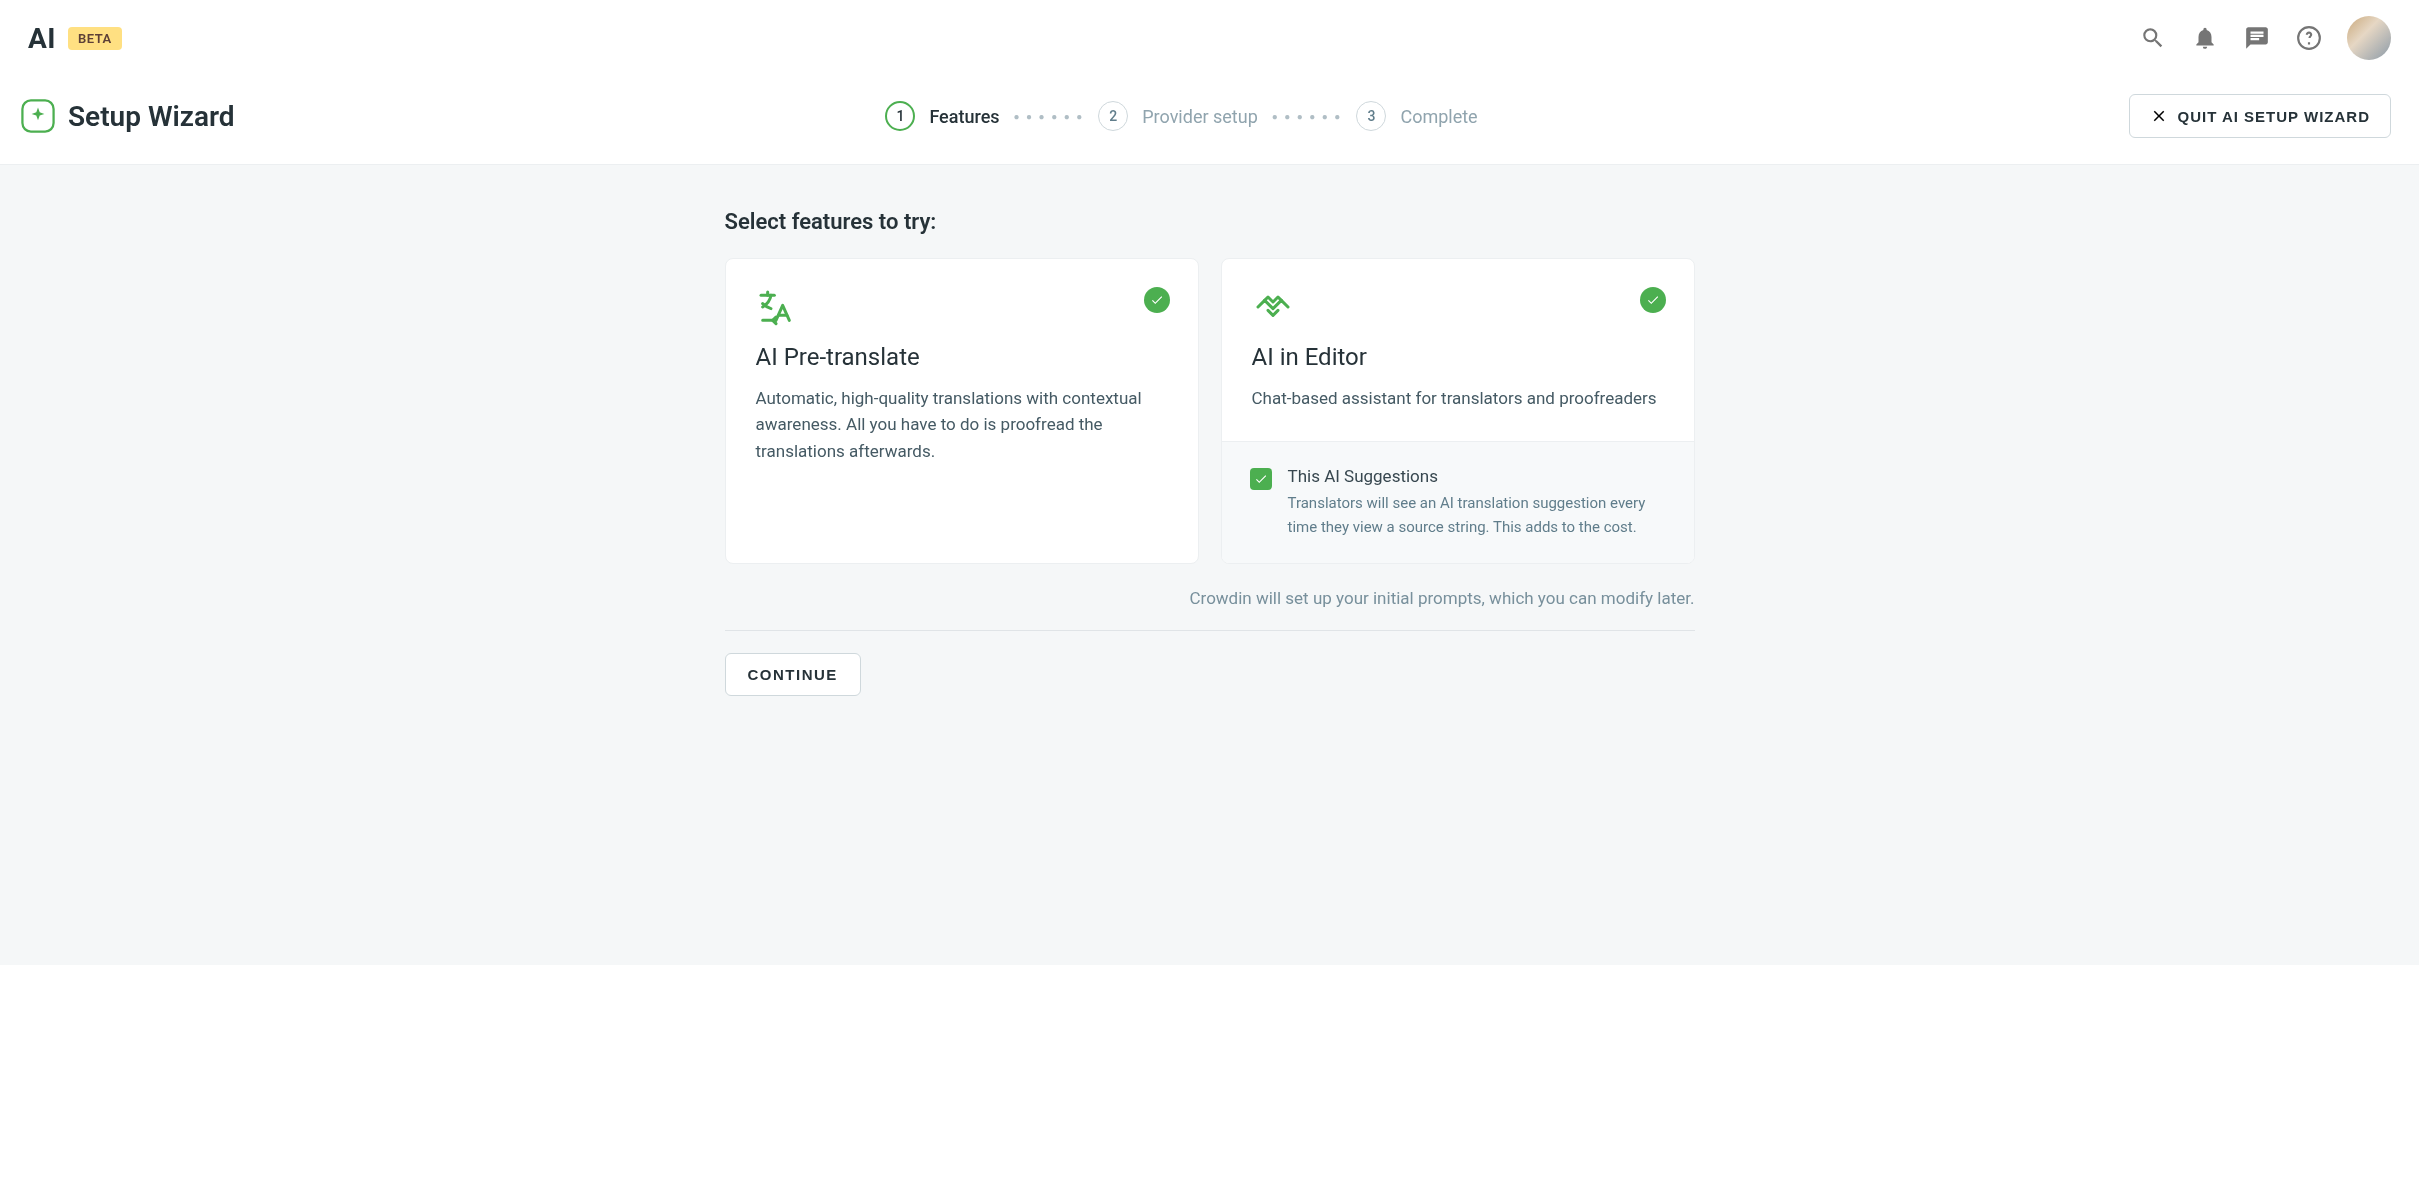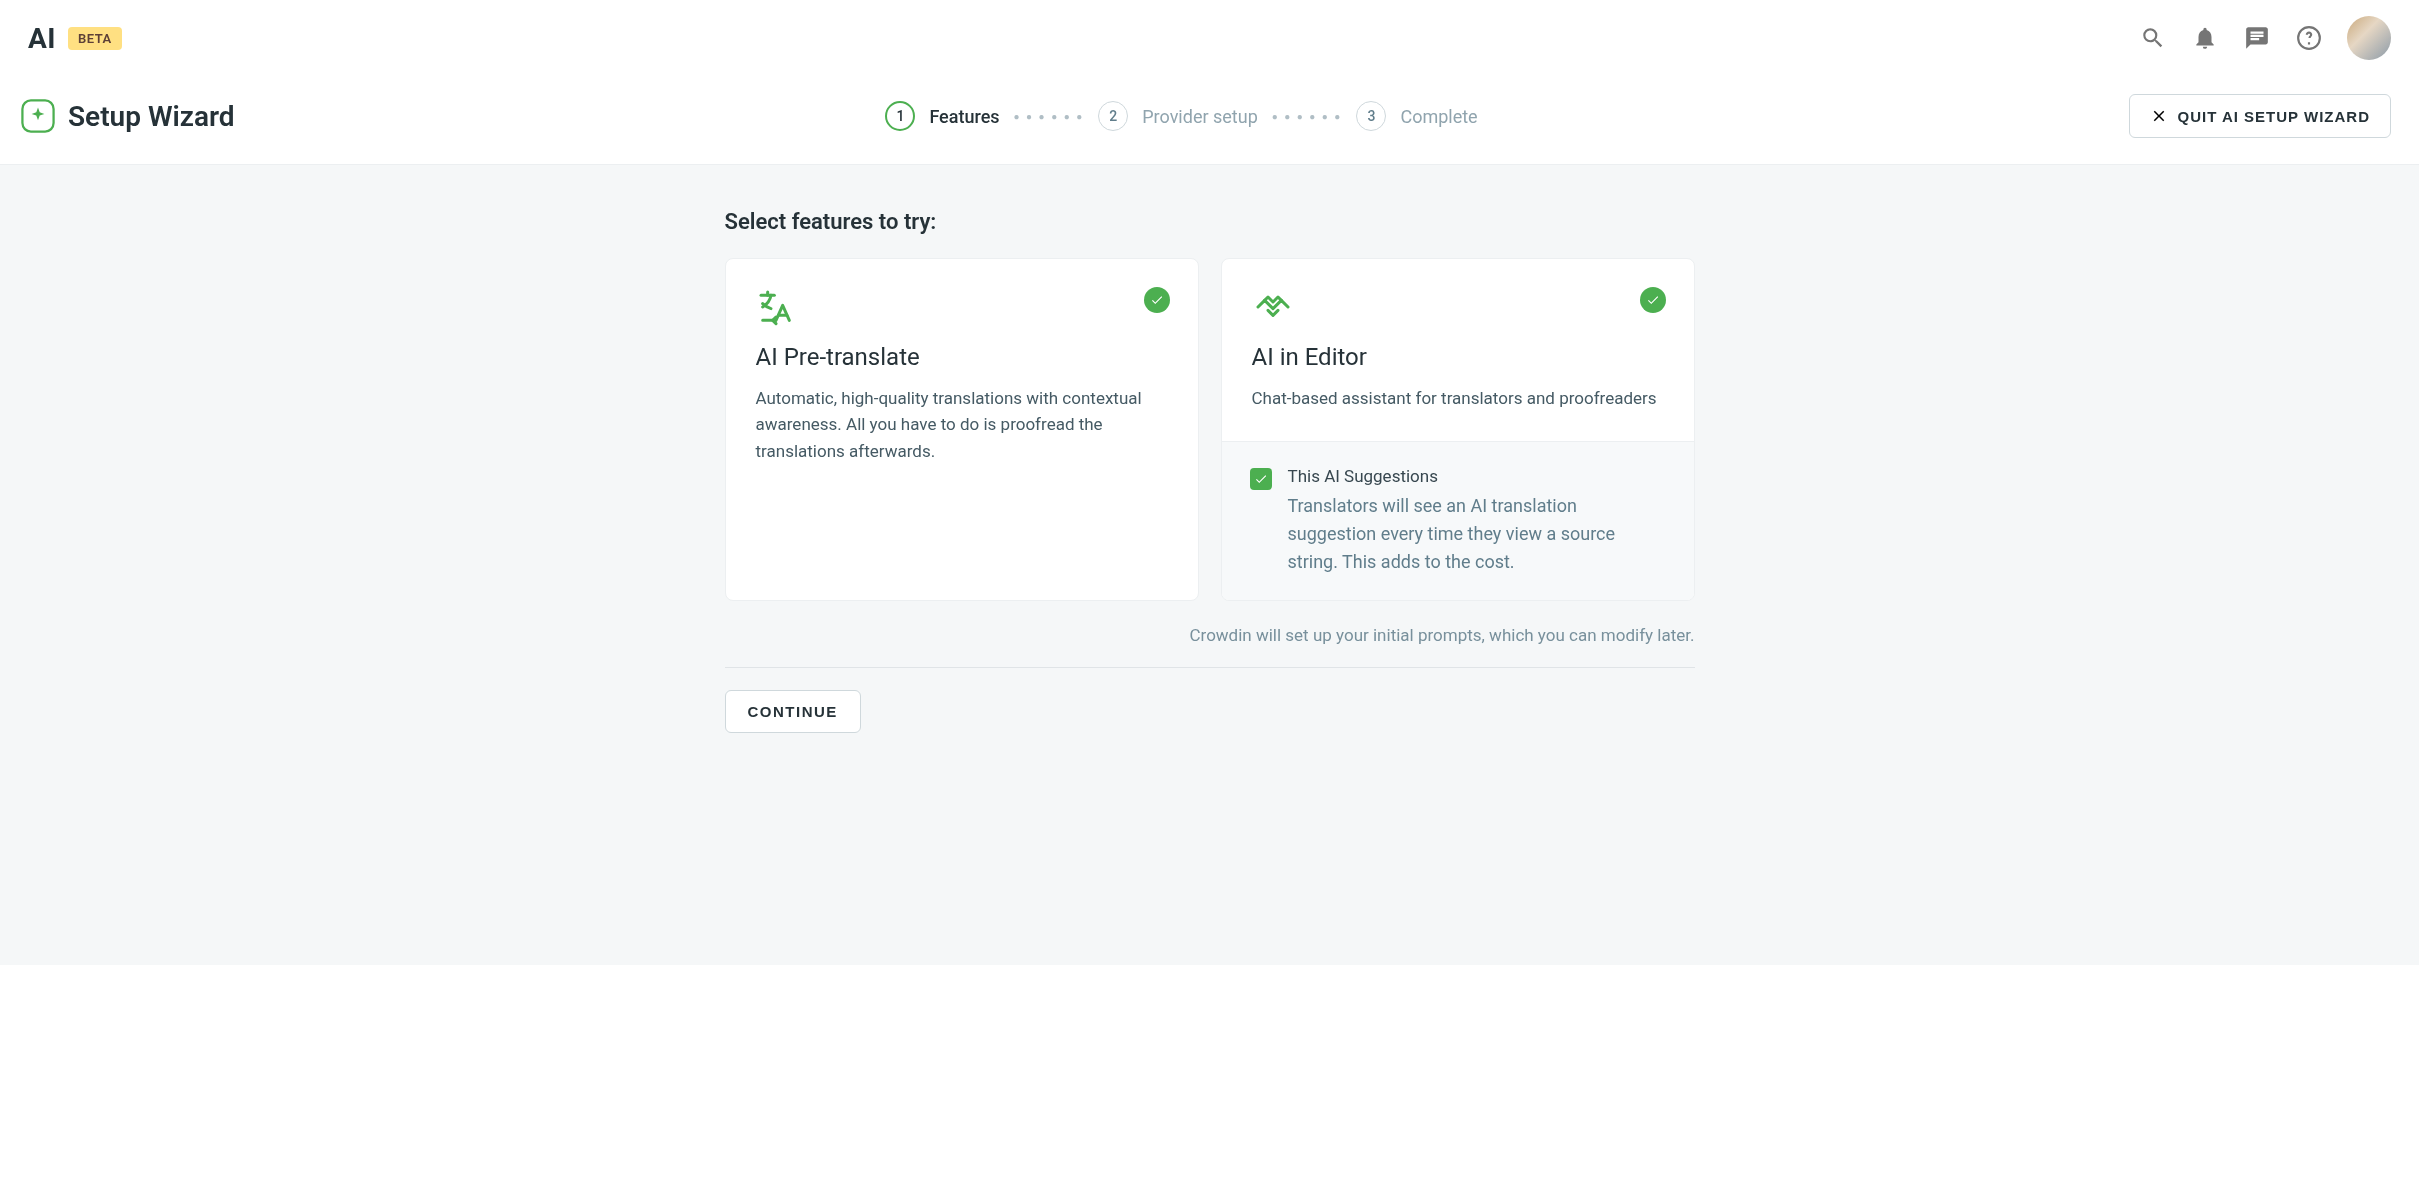--- a/index.html
+++ b/index.html
@@ -37,21 +37,21 @@
 .card-main { padding:28px 30px 30px; position:relative; }
 .card-icon { color:#4CAF50; margin-bottom:16px; height:40px; }
 .card-check { position:absolute; top:28px; right:28px; width:26px; height:26px; border-radius:50%; background:#4CAF50; display:flex; align-items:center; justify-content:center; }
 .card-check svg { width:14px; height:14px; fill:#fff; }
 .card-title { font-size:24px; font-weight:400; color:#263238; margin-bottom:14px; }
 .card-desc { font-size:17px; line-height:1.55; color:#455A64; }
 .card-sub { background:#F7F9FA; border-top:1px solid #ECEFF1; padding:24px 28px; display:flex; gap:16px; }
 .checkbox { width:22px; height:22px; border-radius:4px; background:#4CAF50; display:flex; align-items:center; justify-content:center; flex-shrink:0; margin-top:2px; cursor:pointer; }
 .checkbox svg { width:14px; height:14px; fill:#fff; }
 .sub-title { font-size:17px; color:#37474F; margin-bottom:6px; }
-.sub-desc { font-size:18px; line-height:1.55; color:#607D8B; }
+.sub-desc { font-size:15px; line-height:1.55; color:#607D8B; }
 .hint { font-size:17px; color:#78909C; margin-bottom:22px;text-align:right; }
 .divider { border:none; border-top:1px solid #E0E4E7; margin-bottom:22px; }
 .continue-btn { border:1px solid #CFD8DC; background:#fff; padding:12px 22px; border-radius:6px; font-size:15px; font-weight:600; letter-spacing:1.5px; color:#263238; cursor:pointer; }
 </style>
 </head>
 <body>
 
 <div class="top-bar">
   <div class="top-left">
     <span class="ai-label">AI</span>

